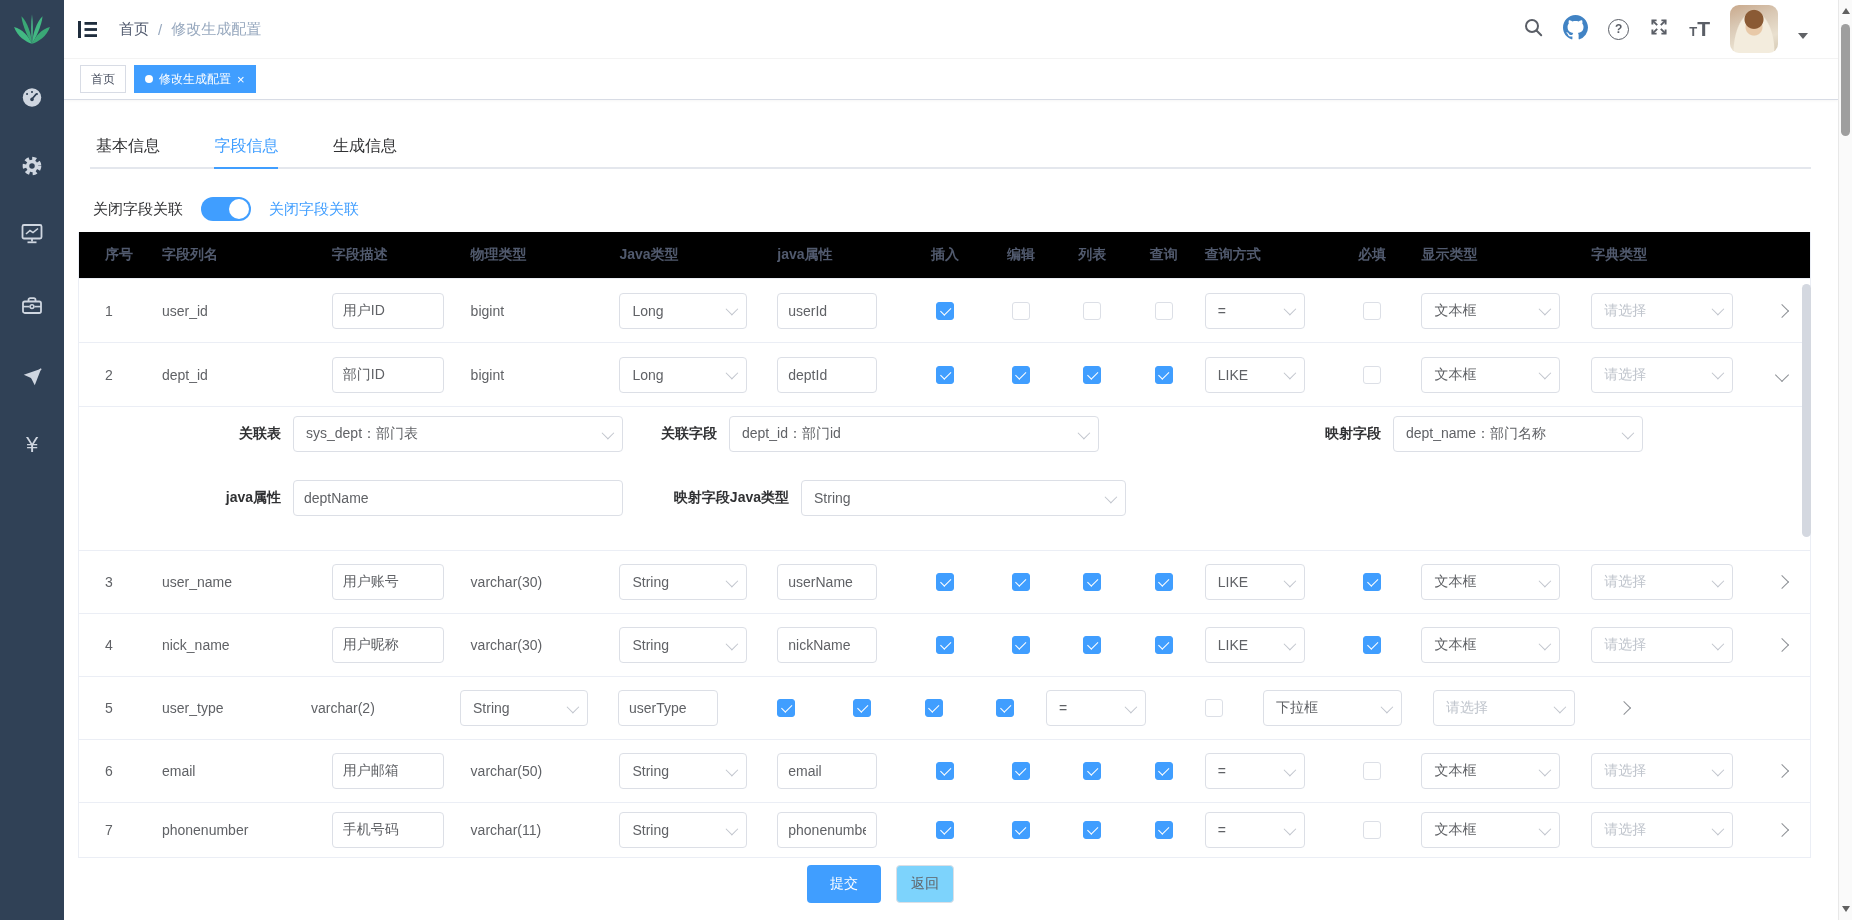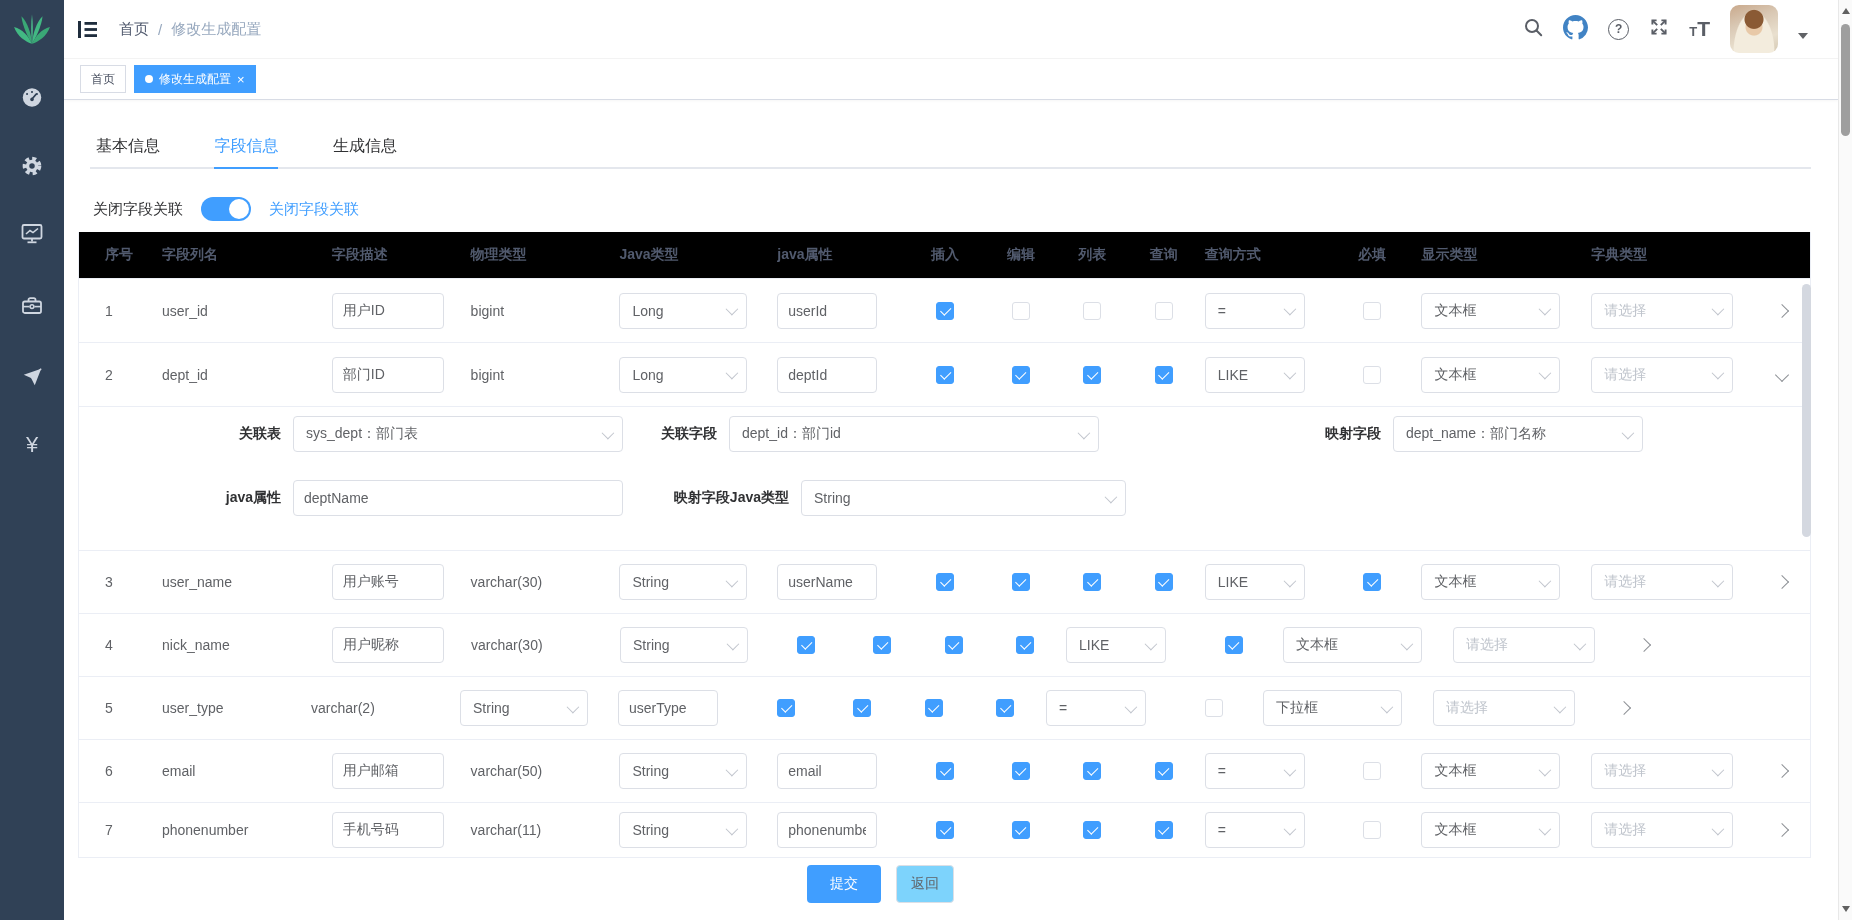--- a/index.html
+++ b/index.html
@@ -531,20 +531,23 @@
       </div>
     <div class="td c4">
         <span>varchar(30)</span>
       </div>
     <div class="td c5">
         <div class="sel sw128">
           <span class="st">String</span>
           <i class="sarr"></i>
         </div>
       </div>
+    <div class="td c6">
+        <input class="inp w100" value="nickName" style="">
+      </div>
     <div class="td c7 ctr">
         <span class="cb on"></span>
       </div>
     <div class="td c8 ctr">
         <span class="cb on"></span>
       </div>
     <div class="td c9 ctr">
         <span class="cb on"></span>
       </div>
     <div class="td c10 ctr">

